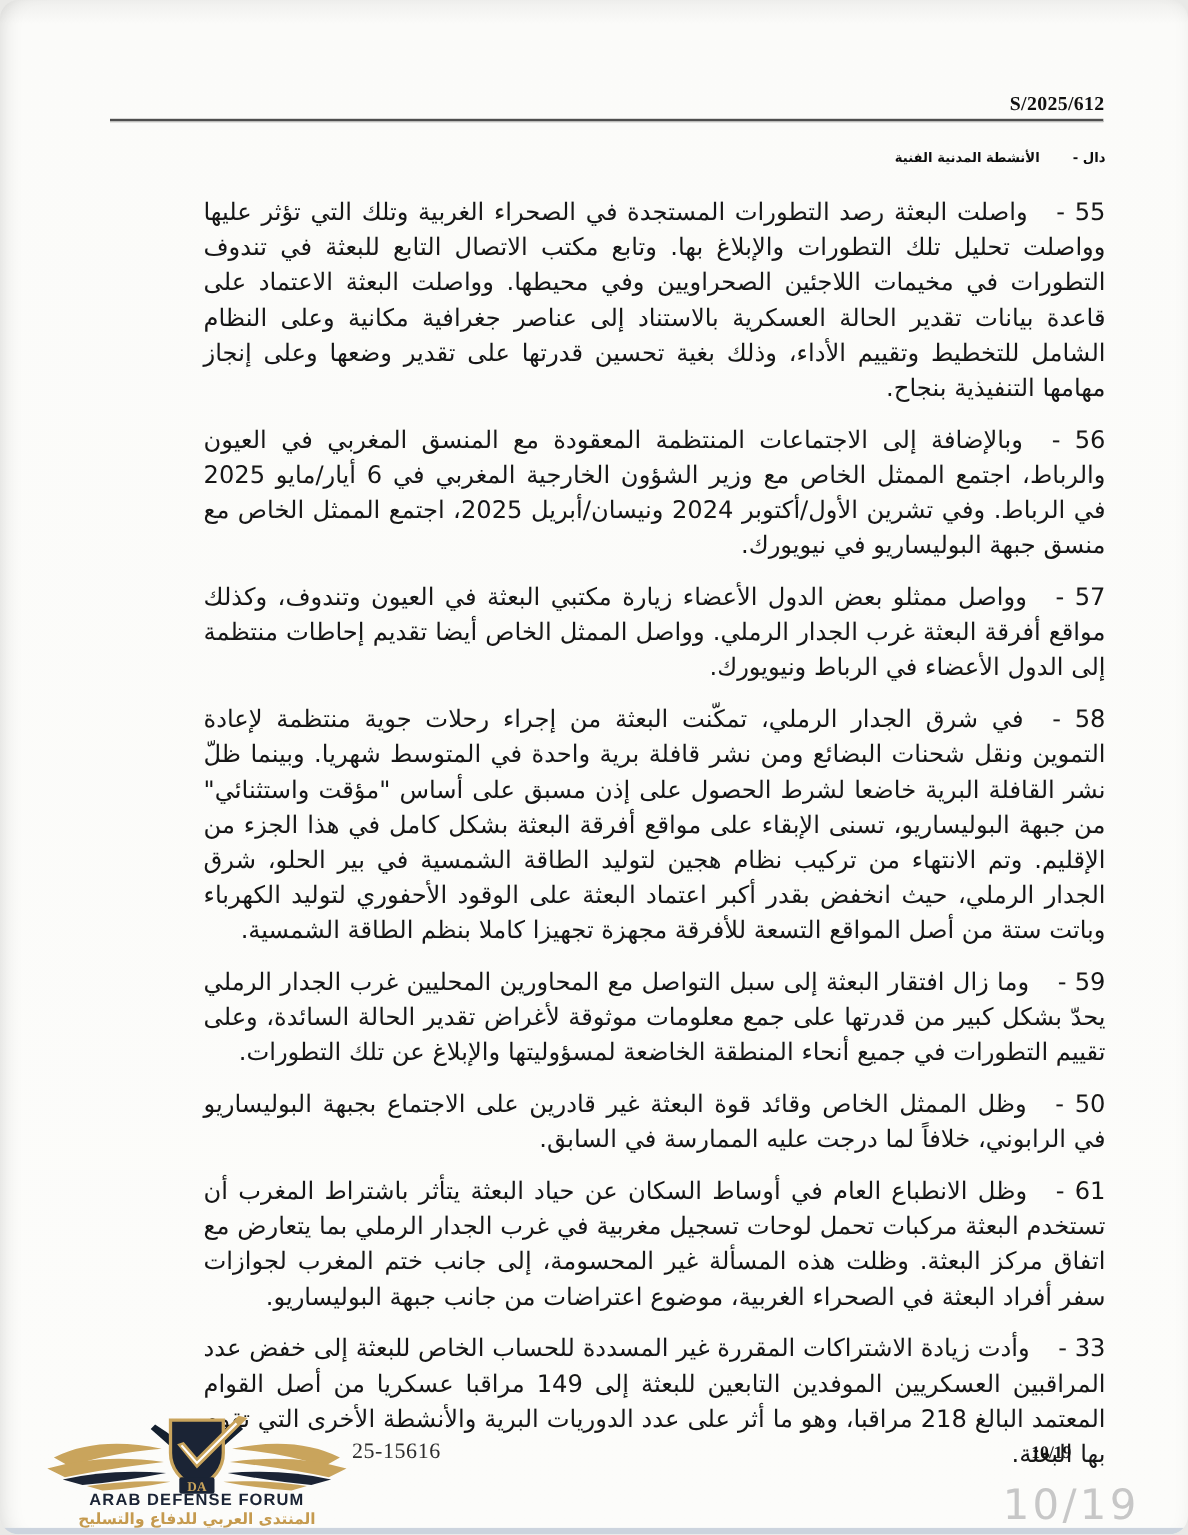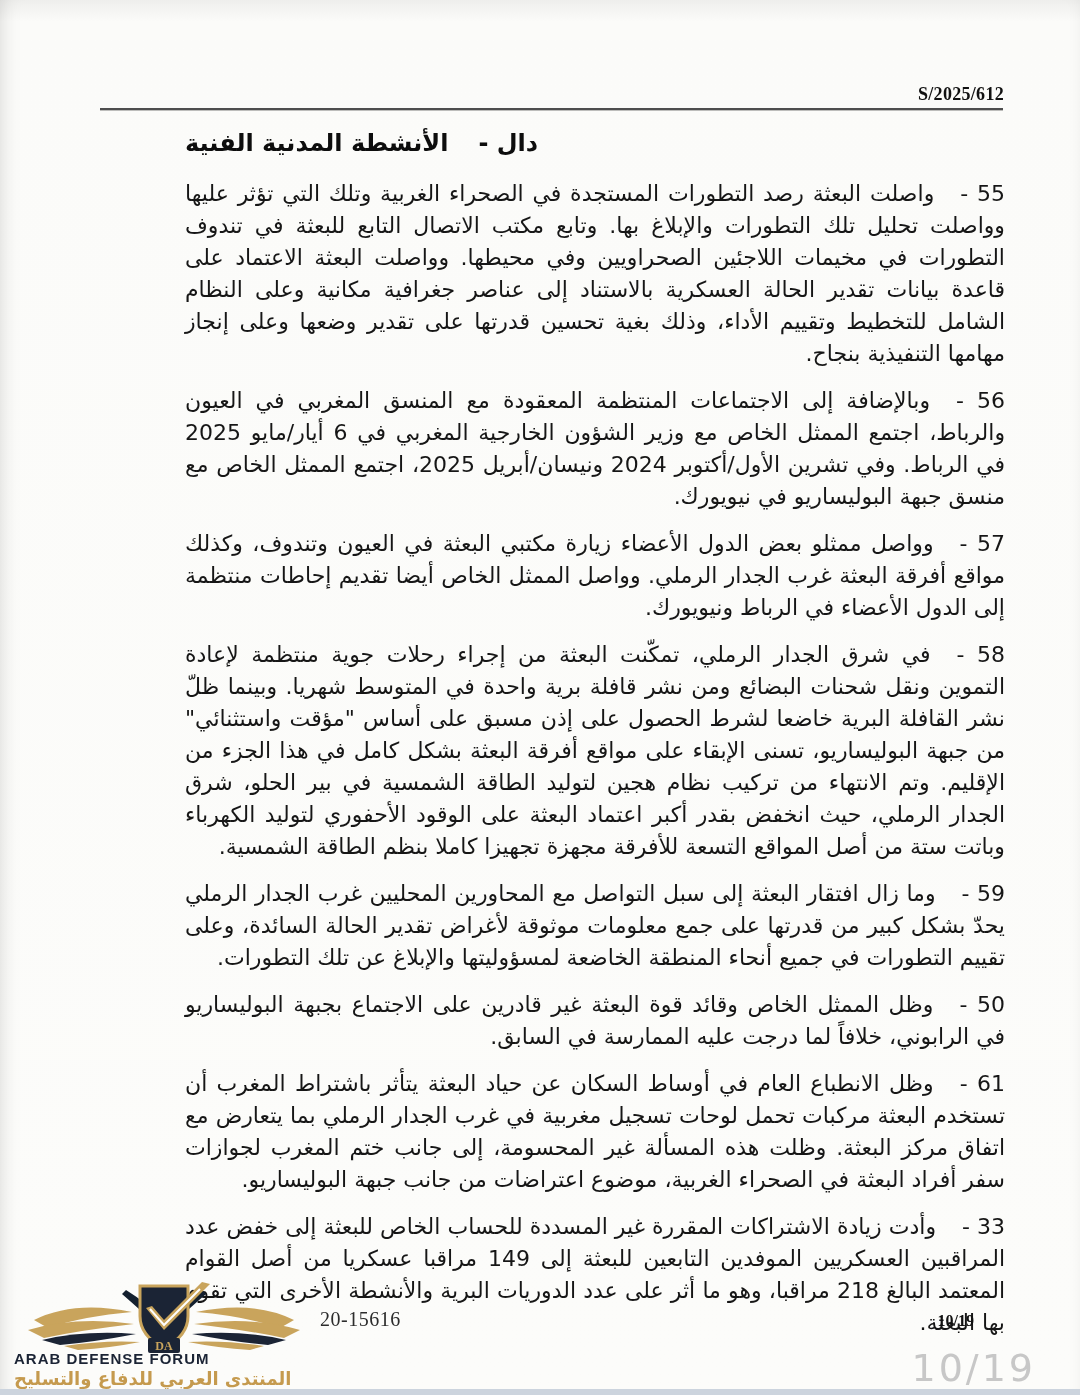--- a/index.html
+++ b/index.html
@@ -10,20 +10,21 @@
   .page {
     position: relative;
     width: 1080px;
     height: 1395px;
     margin: 0 auto;
     background: linear-gradient(180deg, #efefed 0px, #fbfbf9 22px, #fcfcfa 100%);
     box-shadow: inset 16px 0 22px -18px rgba(0,0,0,0.18), inset -10px 0 18px -14px rgba(0,0,0,0.08);
     overflow: hidden;
     font-family: "DejaVu Sans", sans-serif;
     color: #141414;
+    border-radius: 17px;
   }
 
   
   .doc-symbol {
     position: absolute;
     top: 84px;
     right: 76px;
     font-family: "Liberation Serif", "DejaVu Serif", serif;
     font-weight: bold;
     font-size: 18px;
@@ -43,25 +44,25 @@
   
   .content {
     position: absolute;
     top: 128px;
     right: 75px;
     left: 185px;
     direction: rtl;
   }
   .section-heading {
     margin: 0 0 20px 0;
-    font-size: 24px;
+    font-size: 12px;
     font-weight: bold;
     color: #0d0d0d;
     direction: rtl;
-    text-align: left;
+    text-align: right;
     line-height: 30px;
   }
   .section-heading.second { margin-top: 26px; }
   .hletter {
     display: inline-block;
     margin-inline-end: 30px;
   }
   .content p {
     margin: 0 0 15px 0;
     font-size: 22px;
@@ -112,33 +113,33 @@
   }
 
   
   .forum-logo {
     position: absolute;
     left: 14px;
     bottom: 6px;
     width: 330px;
     display: flex;
     flex-direction: column;
-    align-items: flex-start;
+    align-items: center;
   }
   .forum-logo .latin {
     font-family: Liberation Sans, sans-serif;
     font-weight: bold;
     font-size: 15px;
     letter-spacing: 1px;
     color: #1b2435;
     margin-top: -4px;
   }
   .forum-logo .arabic {
     direction: rtl;
-    font-size: 18px;
+    font-size: 14px;
     font-weight: bold;
     color: #c59a4e;
     margin-top: 1px;
   }
 </style>
 </head>
 <body>
 
 <div class="page">
 
@@ -179,21 +180,21 @@
     <p>
       <span class="pnum">61 -</span><span>وظل الانطباع العام في أوساط السكان عن حياد البعثة يتأثر باشتراط المغرب أن تستخدم البعثة مركبات تحمل لوحات تسجيل مغربية في غرب الجدار الرملي بما يتعارض مع اتفاق مركز البعثة. وظلت هذه المسألة غير المحسومة، إلى جانب ختم المغرب لجوازات سفر أفراد البعثة في الصحراء الغربية، موضوع اعتراضات من جانب جبهة البوليساريو.</span>
     </p>
 
     <p>
       <span class="pnum">33 -</span><span>وأدت زيادة الاشتراكات المقررة غير المسددة للحساب الخاص للبعثة إلى خفض عدد المراقبين العسكريين الموفدين التابعين للبعثة إلى 149 مراقبا عسكريا من أصل القوام المعتمد البالغ 218 مراقبا، وهو ما أثر على عدد الدوريات البرية والأنشطة الأخرى التي تقوم بها البعثة.</span>
     </p>
 
   </div>
 
-  <div class="footer-docnum">20-15616</div>
+  <div class="footer-docnum">25-15616</div>
   <div class="footer-page">10/19</div>
   <div class="footer-watermark">10/19</div>
 
   <div class="forum-logo">
     <svg width="300" height="72" viewBox="0 0 300 72">
 
       <g>
         <path d="M20,38 Q60,18 118,30 Q70,34 34,46 Z" fill="#c9a45c"></path>
         <path d="M14,48 Q62,34 120,42 Q68,48 30,56 Z" fill="#c9a45c"></path>
         <path d="M28,58 Q70,48 122,52 Q80,60 46,63 Z" fill="#1b2435"></path>

